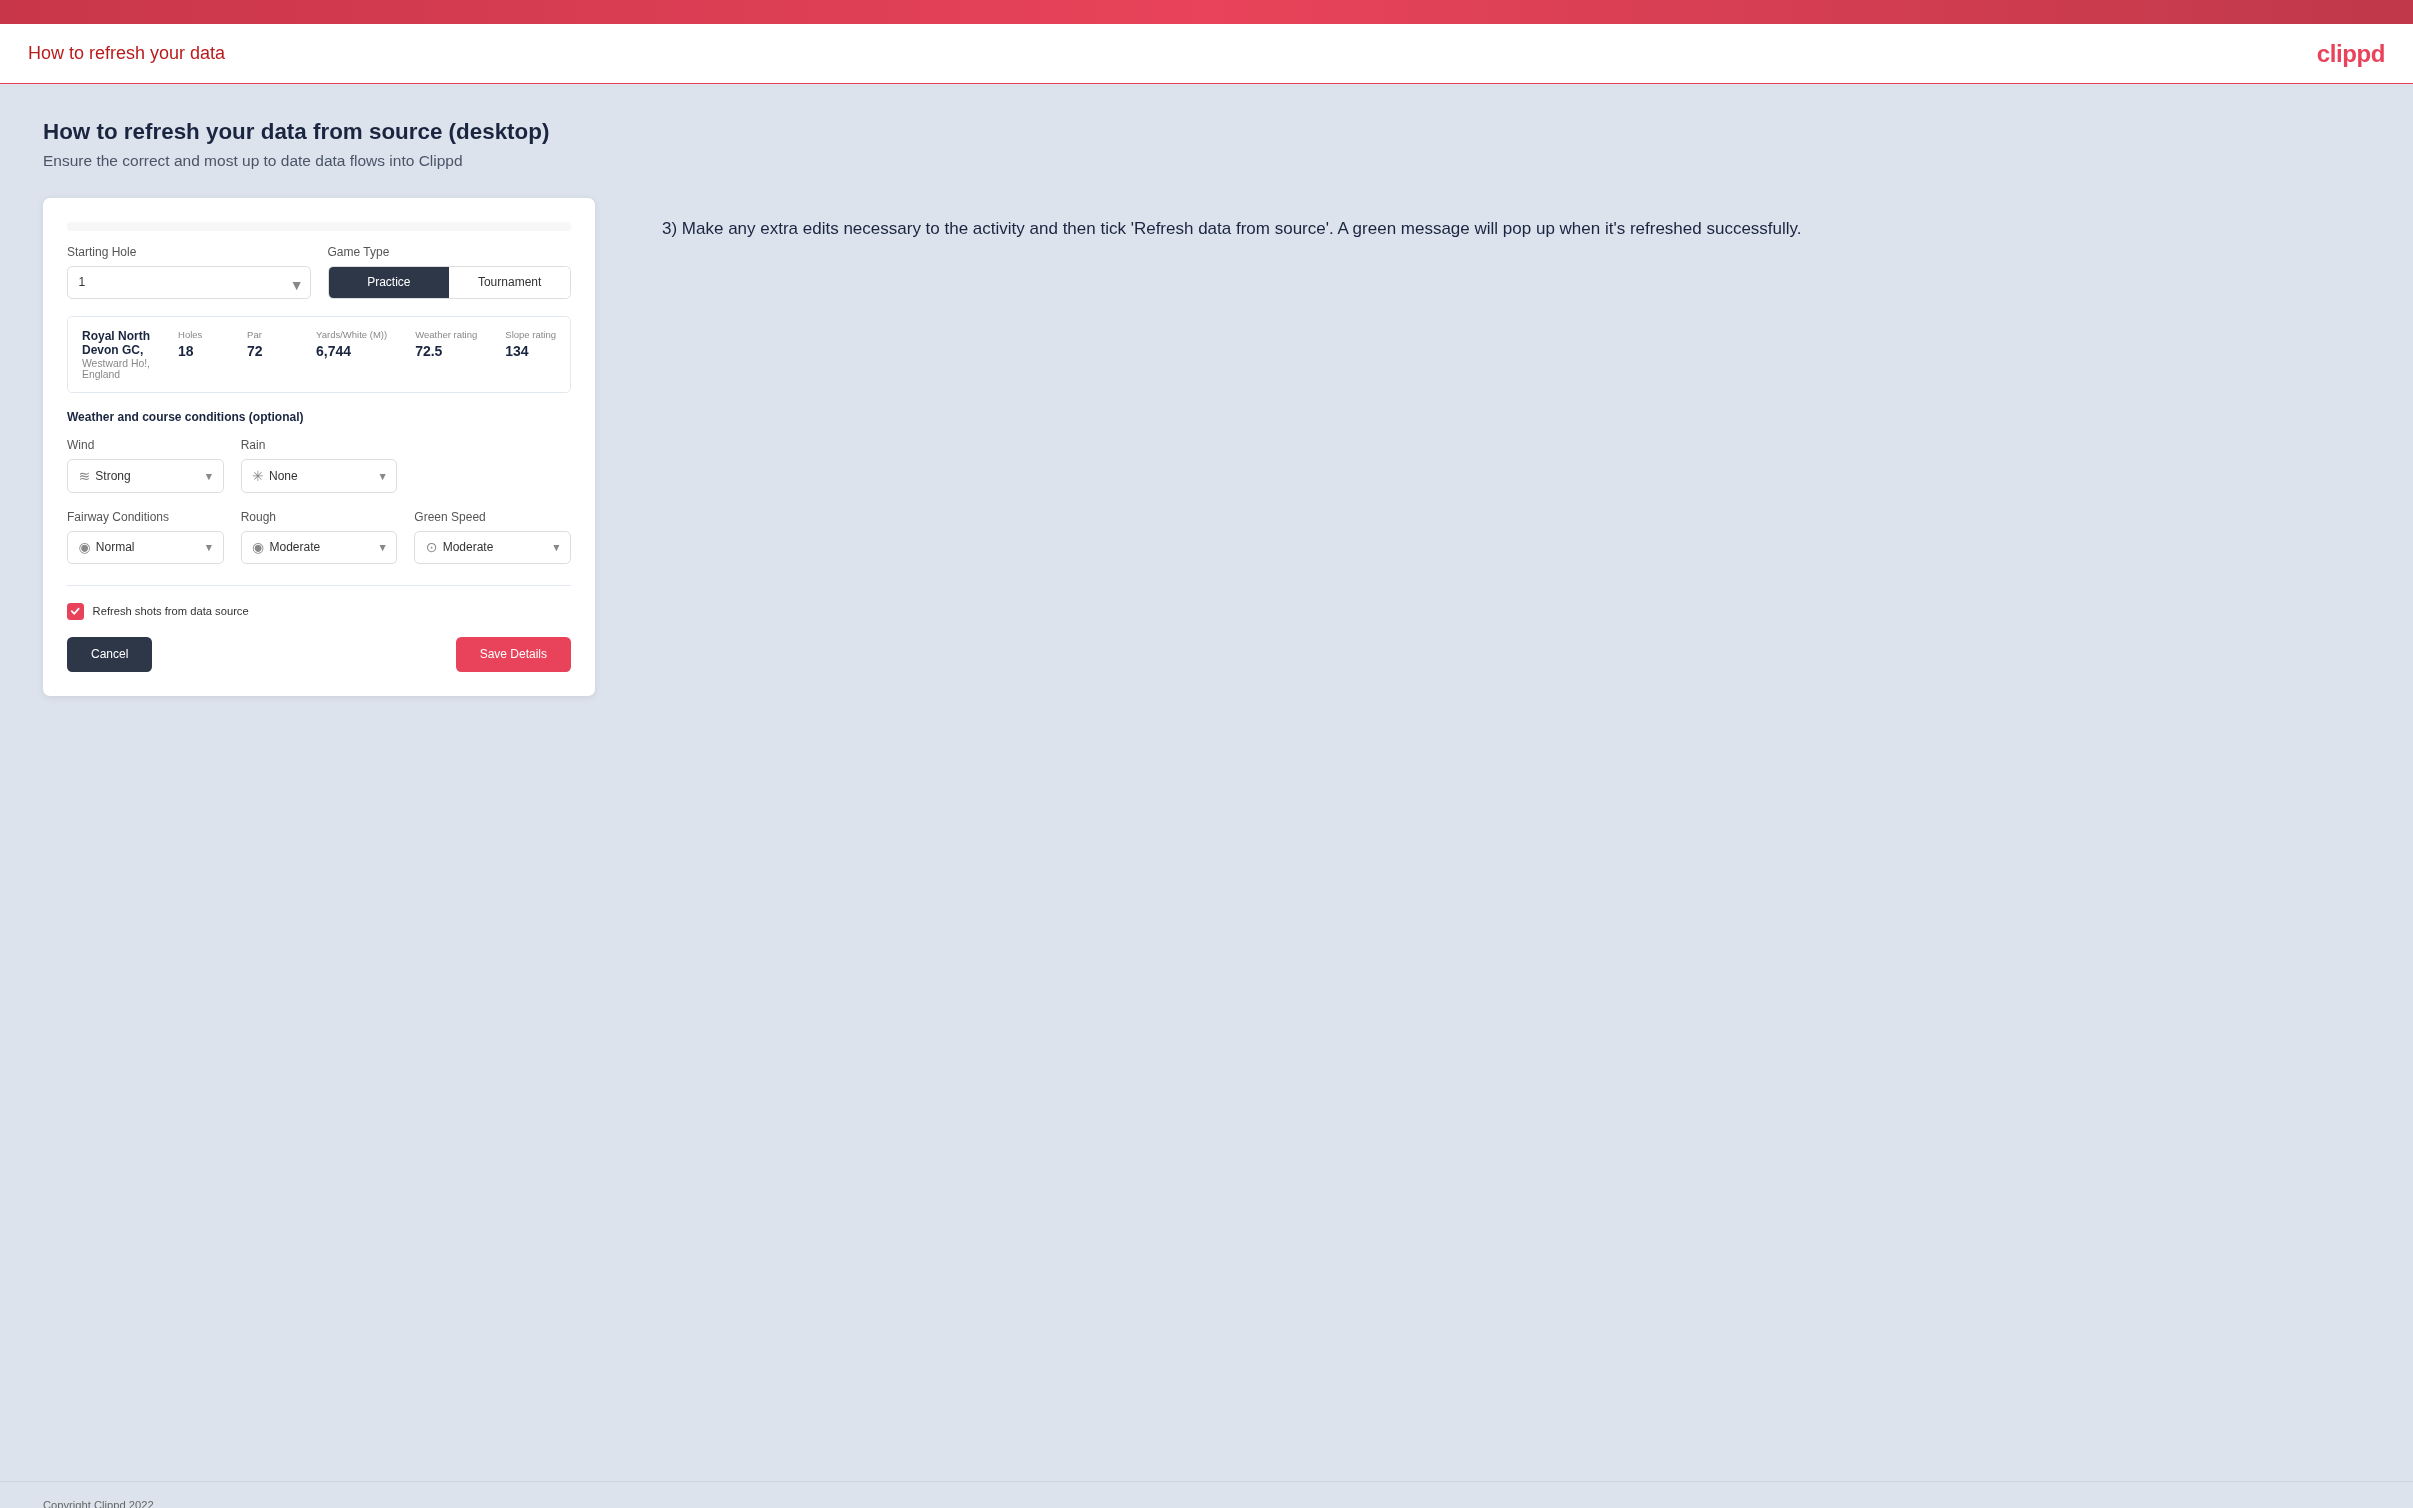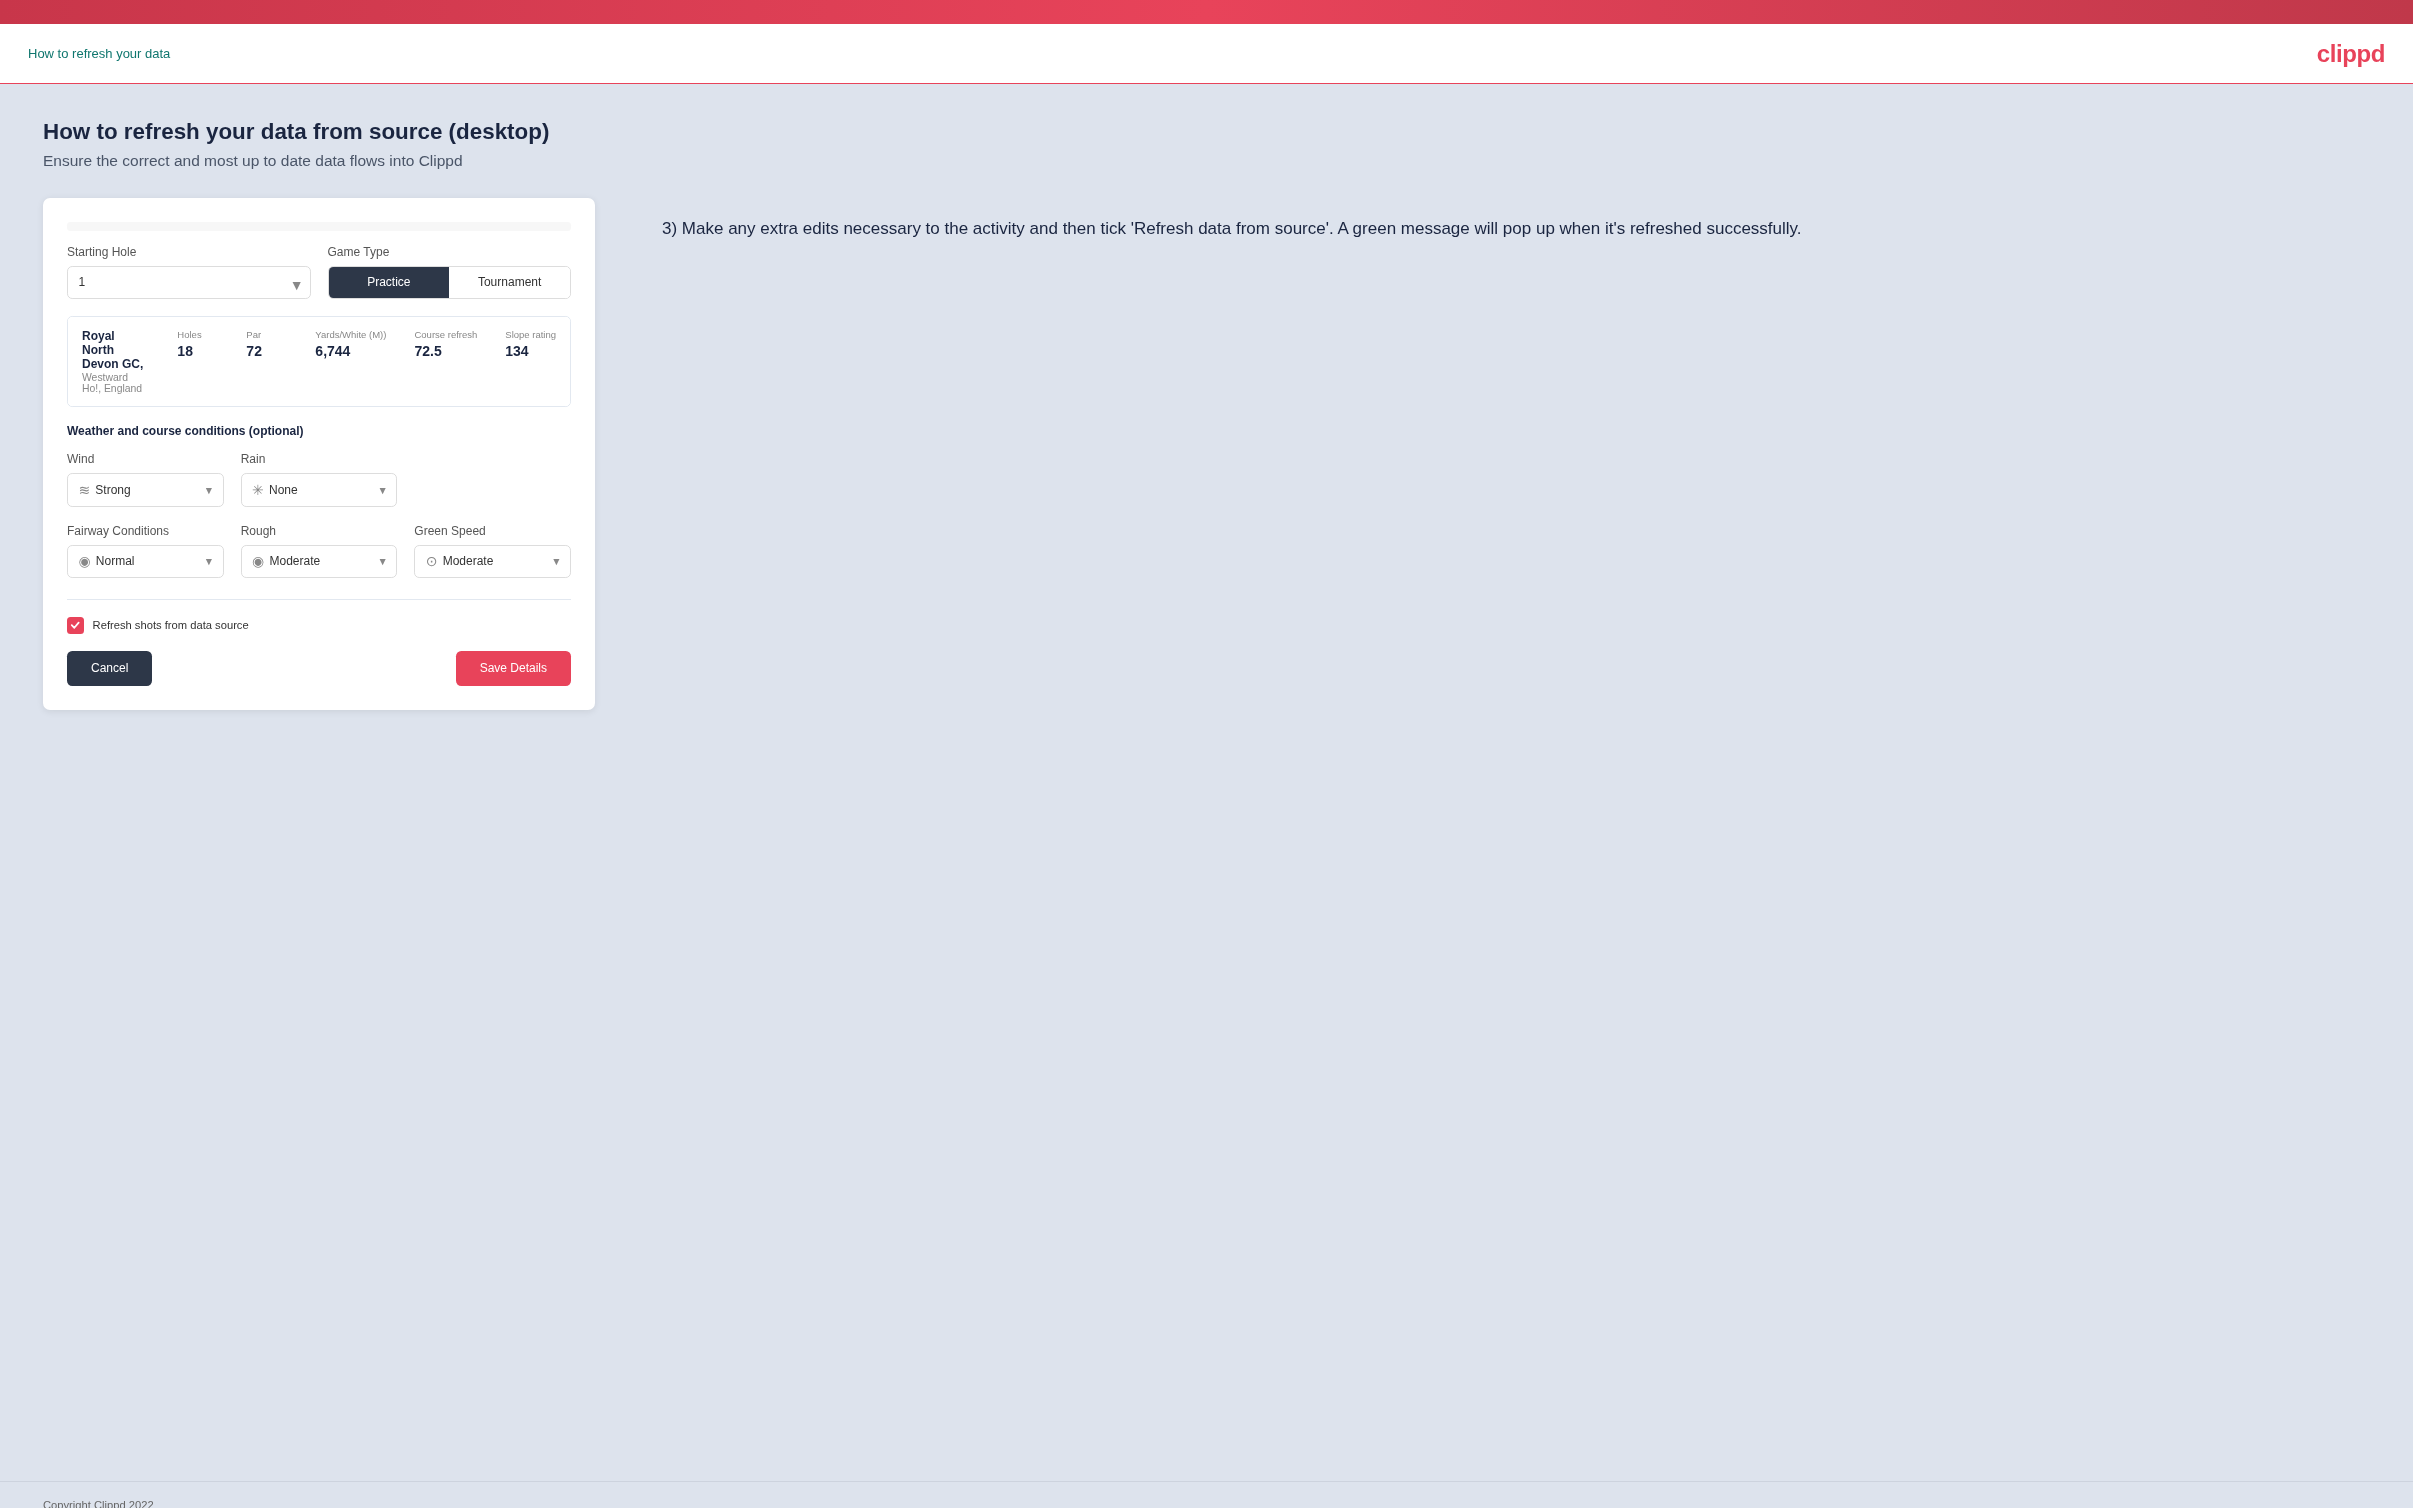--- a/index.html
+++ b/index.html
@@ -14,22 +14,22 @@
     }
     .header {
       background: #ffffff;
       padding: 15.5px 28px;
       display: flex;
       align-items: center;
       justify-content: space-between;
       border-bottom: 1.7px solid #e8435a;
     }
     .header-title {
-      font-size: 13px;
-      color: #0f766e;
+      font-size: 18px;
+      color: #b91c1c;
     }
     .logo {
       font-size: 24px;
       font-weight: 700;
       color: #e8435a;
       letter-spacing: -0.4px;
     }
     .main-content {
       background: #dde3ed;
       padding: 35px 43px 35px 43px;
@@ -329,21 +329,21 @@
           </div>
           <div class="course-stat-cell">
             <div class="course-stat-label">Par</div>
             <div class="course-stat-value">72</div>
           </div>
           <div class="course-stat-cell">
             <div class="course-stat-label">Yards/White (M))</div>
             <div class="course-stat-value">6,744</div>
           </div>
           <div class="course-stat-cell">
-            <div class="course-stat-label">Course refresh</div>
+            <div class="course-stat-label">Weather rating</div>
             <div class="course-stat-value">72.5</div>
           </div>
           <div class="course-stat-cell">
             <div class="course-stat-label">Slope rating</div>
             <div class="course-stat-value">134</div>
           </div>
         </div>
       </div>
 
       <div class="form-section">

